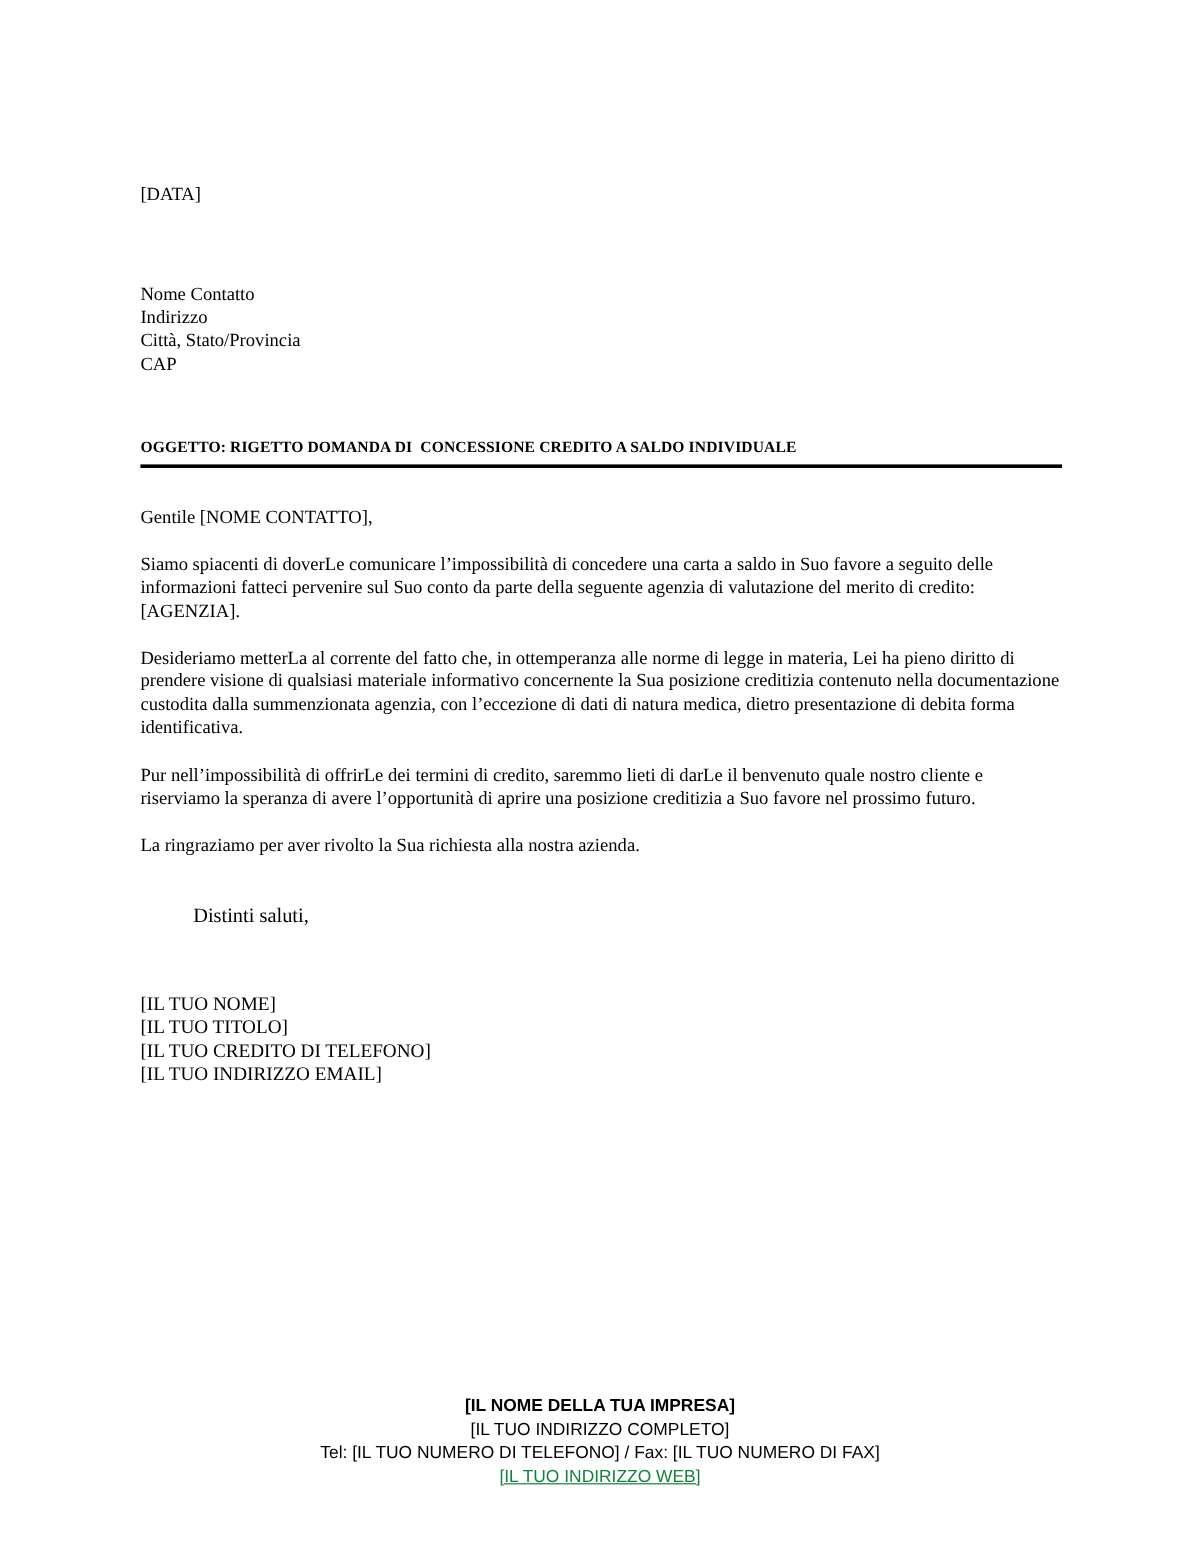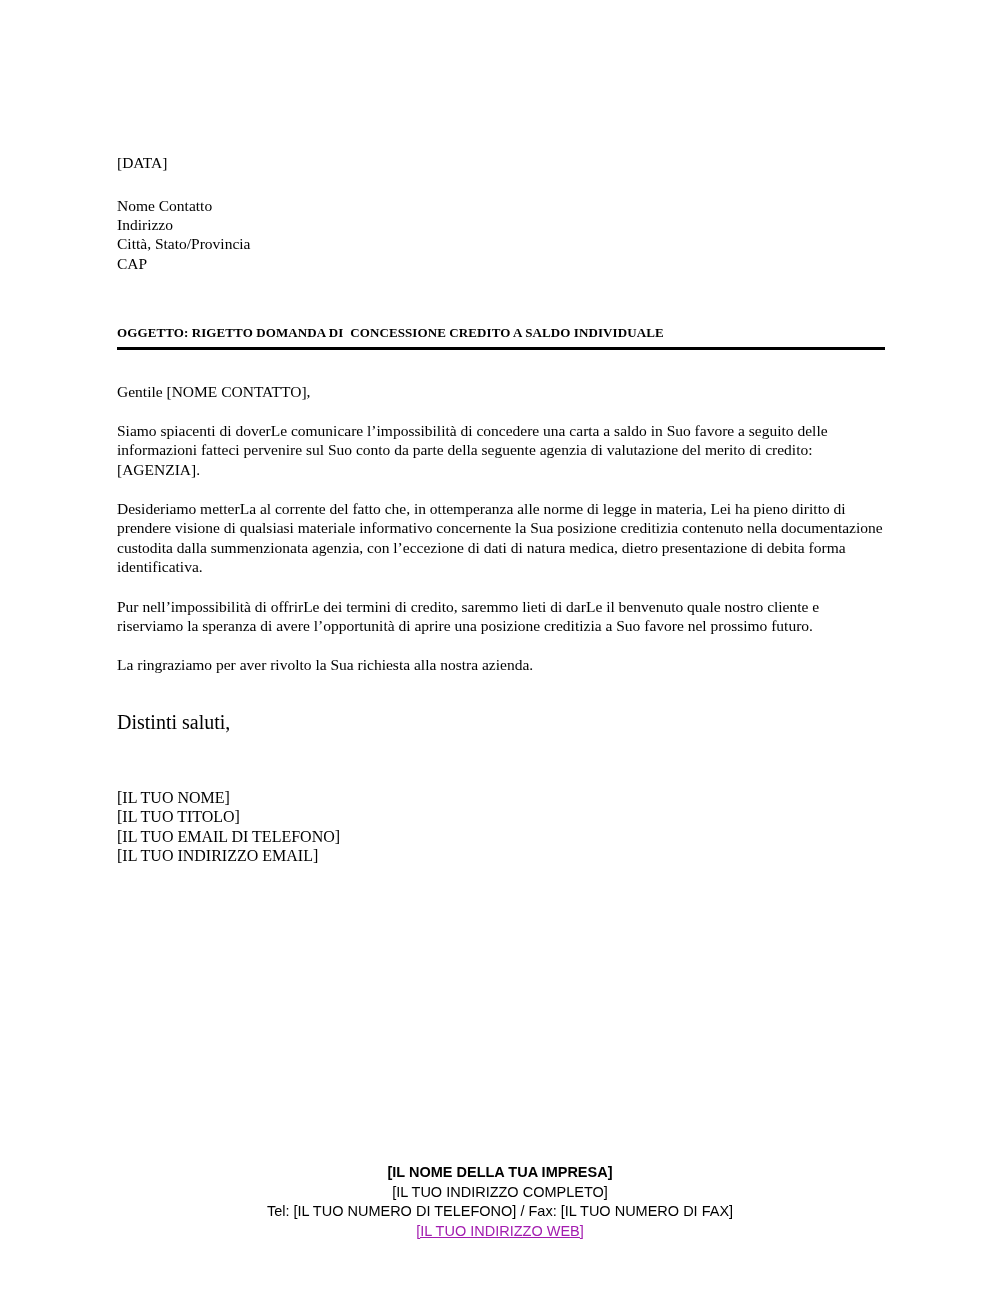--- a/index.html
+++ b/index.html
@@ -30,21 +30,21 @@
     font-family: Liberation Serif, serif;
   }
 
   .date-line {
     font-size: 15.5px;
     line-height: 19px;
     margin-top: 153px;
   }
 
   .address-block {
-    margin-top: 24px;
+    margin-top: 64px;
     font-size: 15.5px;
     line-height: 19.2px;
   }
   .address-block .addr-row { white-space: pre; }
 
   .subject-wrap {
     margin-top: 50px;
   }
   .subject-line {
     font-size: 13px;
@@ -68,22 +68,23 @@
 
   .para {
     margin-top: 20px;
     font-size: 15.5px;
     line-height: 19.4px;
     text-align: left;
   }
 
   .closing {
     margin-top: 38px;
-    font-size: 20px;
+    font-size: 17px;
     line-height: 19px;
+    margin-left: 44px;
   }
 
   .signature-block {
     margin-top: 56px;
     font-size: 16px;
     line-height: 19.4px;
   }
   .signature-block .sig-row { white-space: pre; }
 
   
@@ -93,21 +94,21 @@
     top: 1163px;
     width: 1000px;
     text-align: center;
     font-size: 14.5px;
     line-height: 19.5px;
   }
   .footer .foot-company {
     font-weight: bold;
   }
   .footer .foot-link {
-    color: #a21caf;
+    color: #15803d;
     text-decoration: underline;
     cursor: pointer;
   }
 </style>
 </head>
 <body>
 
 <div class="page">
 
   <div class="letter">
@@ -131,21 +132,21 @@
     <div class="para">Siamo spiacenti di doverLe comunicare l’impossibilità di concedere una carta a saldo in Suo favore a seguito delle informazioni fatteci pervenire sul Suo conto da parte della seguente agenzia di valutazione del merito di credito: [AGENZIA].</div>
     <div class="para">Desideriamo metterLa al corrente del fatto che, in ottemperanza alle norme di legge in materia, Lei ha pieno diritto di prendere visione di qualsiasi materiale informativo concernente la Sua posizione creditizia contenuto nella documentazione custodita dalla summenzionata agenzia, con l’eccezione di dati di natura medica, dietro presentazione di debita forma identificativa.</div>
     <div class="para">Pur nell’impossibilità di offrirLe dei termini di credito, saremmo lieti di darLe il benvenuto quale nostro cliente e riserviamo la speranza di avere l’opportunità di aprire una posizione creditizia a Suo favore nel prossimo futuro.</div>
     <div class="para">La ringraziamo per aver rivolto la Sua richiesta alla nostra azienda.</div>
 
     <div class="closing">Distinti saluti,</div>
 
     <div class="signature-block">
       <div class="sig-row">[IL TUO NOME]</div>
       <div class="sig-row">[IL TUO TITOLO]</div>
-      <div class="sig-row">[IL TUO EMAIL DI TELEFONO]</div>
+      <div class="sig-row">[IL TUO CREDITO DI TELEFONO]</div>
       <div class="sig-row">[IL TUO INDIRIZZO EMAIL]</div>
     </div>
 
   </div>
 
   <div class="footer">
     <div class="foot-company">[IL NOME DELLA TUA IMPRESA]</div>
     <div>[IL TUO INDIRIZZO COMPLETO]</div>
     <div>Tel: [IL TUO NUMERO DI TELEFONO] / Fax: [IL TUO NUMERO DI FAX]</div>
     <div><span class="foot-link">[IL TUO INDIRIZZO WEB]</span></div>

